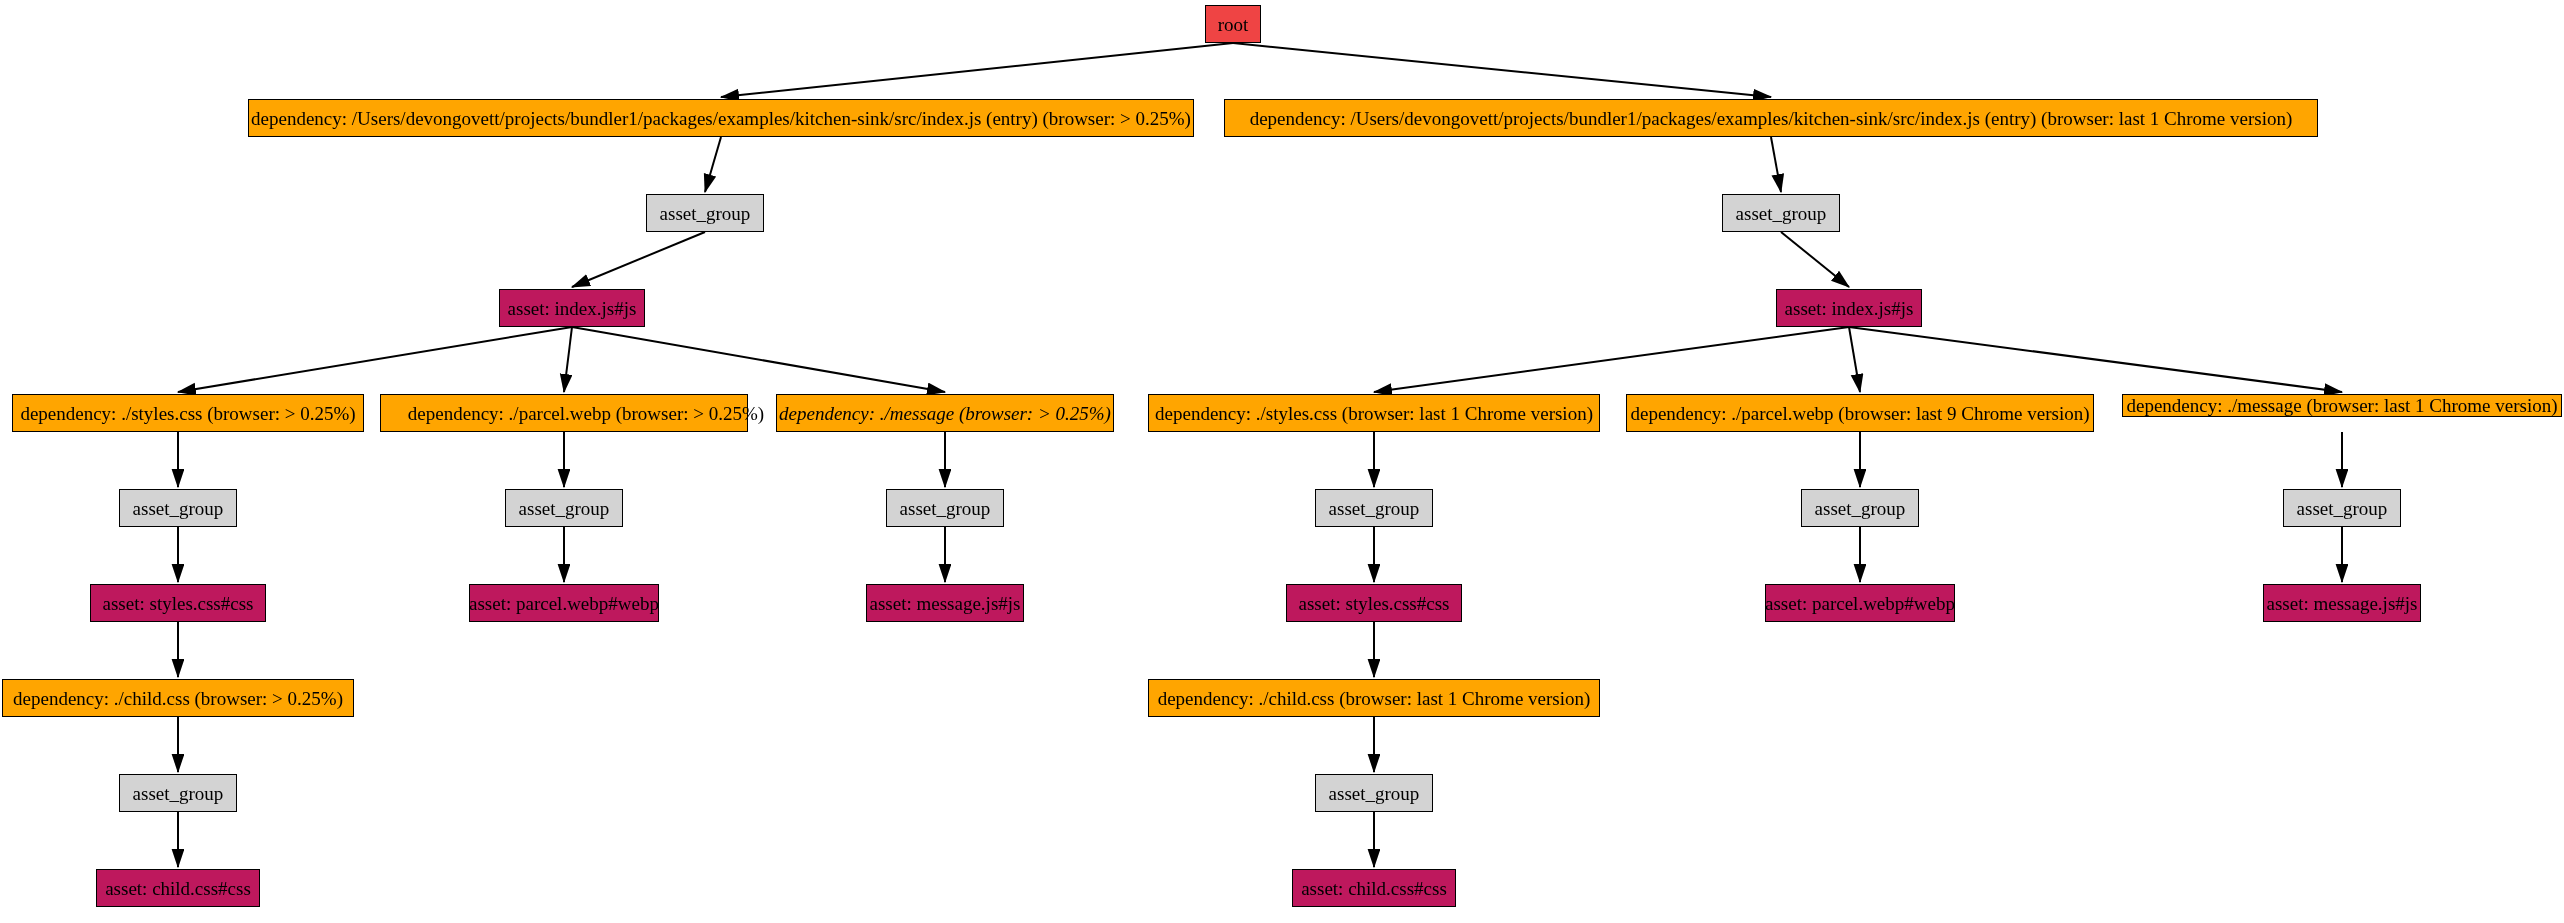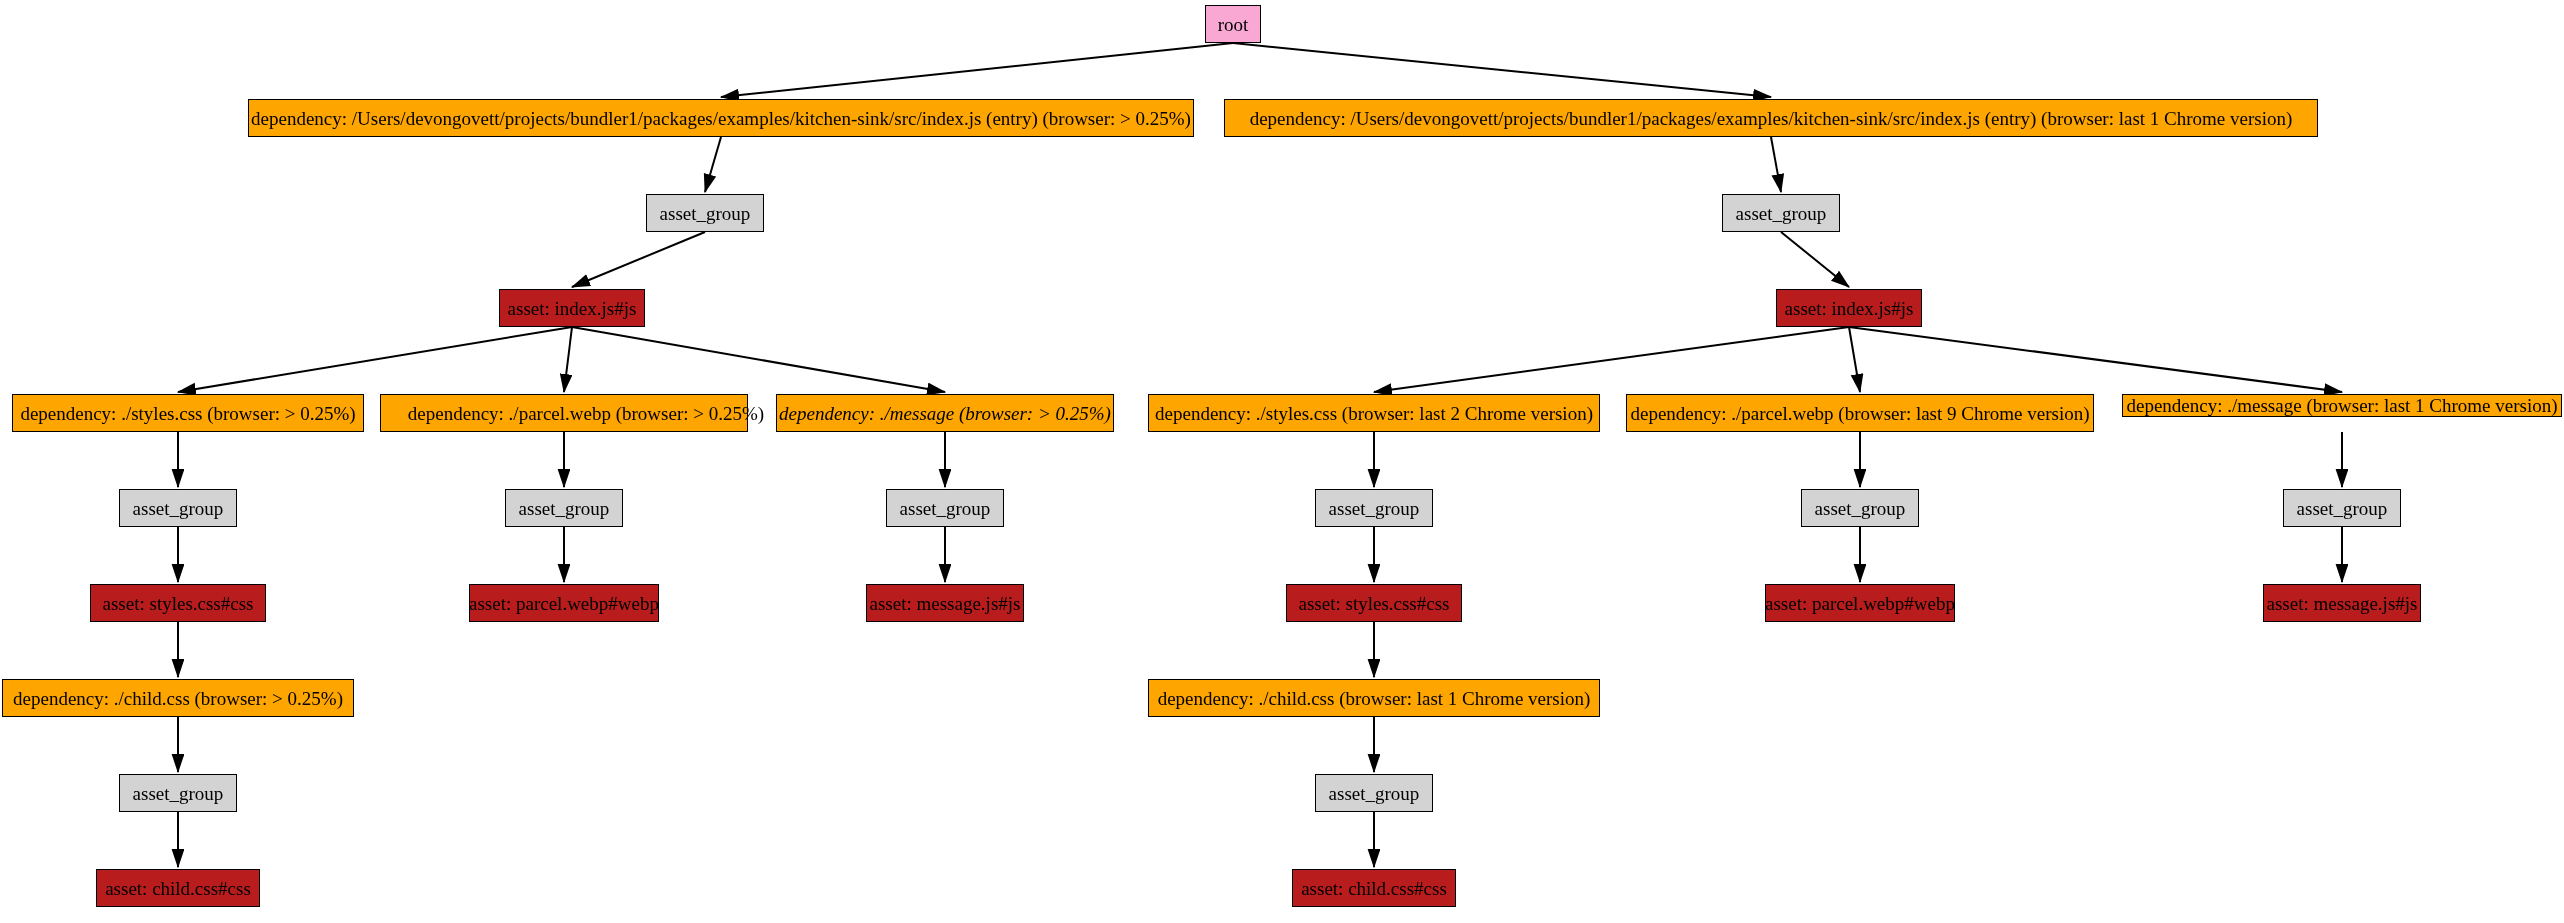--- a/index.html
+++ b/index.html
@@ -29,33 +29,33 @@
     border: 1px solid #000000;
     display: flex;
     align-items: center;
     justify-content: center;
     white-space: nowrap;
     color: #000000;
     line-height: 1;
     z-index: 2;
   }
   .node-root {
-    background: #f9a8d4;
+    background: #ef4444;
     font-size: 19px;
   }
   .node-group {
     background: #d3d3d3;
     font-size: 19px;
   }
   .node-dep {
     background: #ffa500;
     font-size: 19px;
   }
   .node-asset {
-    background: #b91c1c;
+    background: #be185d;
     font-size: 19px;
   }
   .node-label {
     padding: 0 6px;
   }
 </style>
 </head>
 <body>
 
 <div id="canvas">
@@ -123,21 +123,21 @@
       <div class="node node-dep" style="left: 12px; top: 394px; width: 352px; height: 38px;">
         <span class="node-label">dependency: ./styles.css (browser: &gt; 0.25%)</span>
       </div>
       <div class="node node-dep" style="left: 380px; top: 394px; width: 368px; height: 38px; padding-left: 44px;">
         <span class="node-label">dependency: ./parcel.webp (browser: &gt; 0.25%)</span>
       </div>
       <div class="node node-dep" style="left: 776px; top: 394px; width: 338px; height: 38px; font-style: italic;">
         <span class="node-label">dependency: ./message (browser: &gt; 0.25%)</span>
       </div>
       <div class="node node-dep" style="left: 1148px; top: 394px; width: 452px; height: 38px;">
-        <span class="node-label">dependency: ./styles.css (browser: last 2 Chrome version)</span>
+        <span class="node-label">dependency: ./styles.css (browser: last 1 Chrome version)</span>
       </div>
       <div class="node node-dep" style="left: 1626px; top: 394px; width: 468px; height: 38px;">
         <span class="node-label">dependency: ./parcel.webp (browser: last 9 Chrome version)</span>
       </div>
       <div class="node node-dep" style="left: 2122px; top: 394px; width: 440px; height: 23px;">
         <span class="node-label">dependency: ./message (browser: last 1 Chrome version)</span>
       </div>
       <div class="node node-group" style="left: 119px; top: 489px; width: 118px; height: 38px;">
         <span class="node-label">asset_group</span>
       </div>

